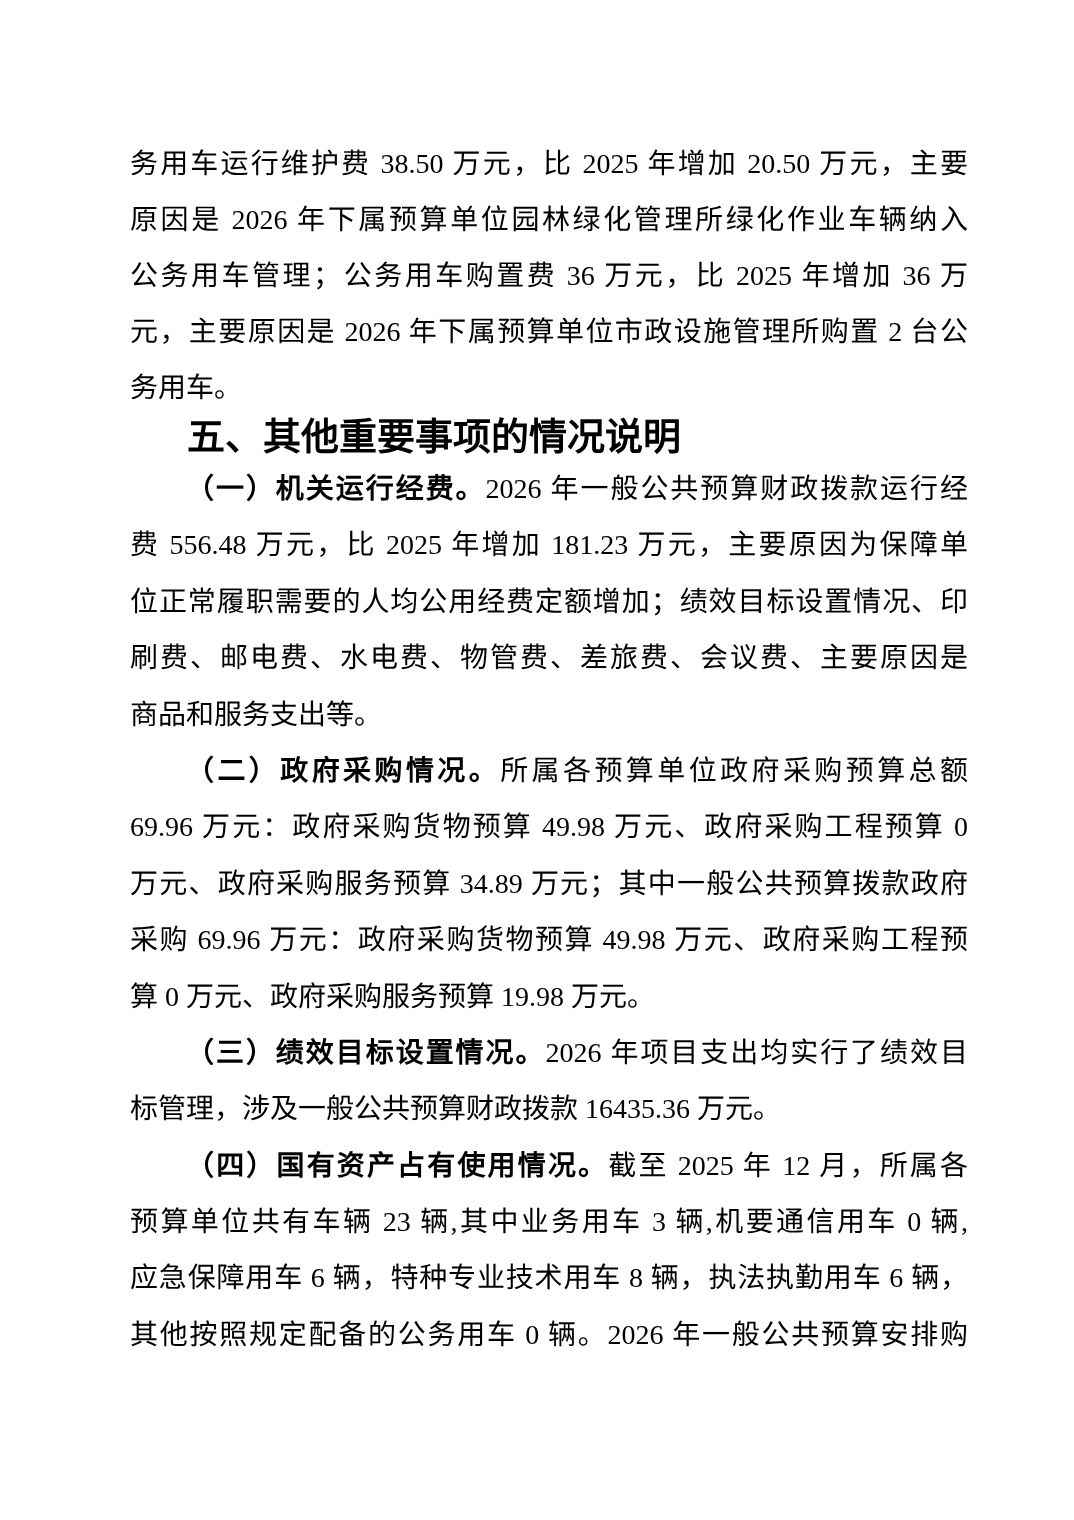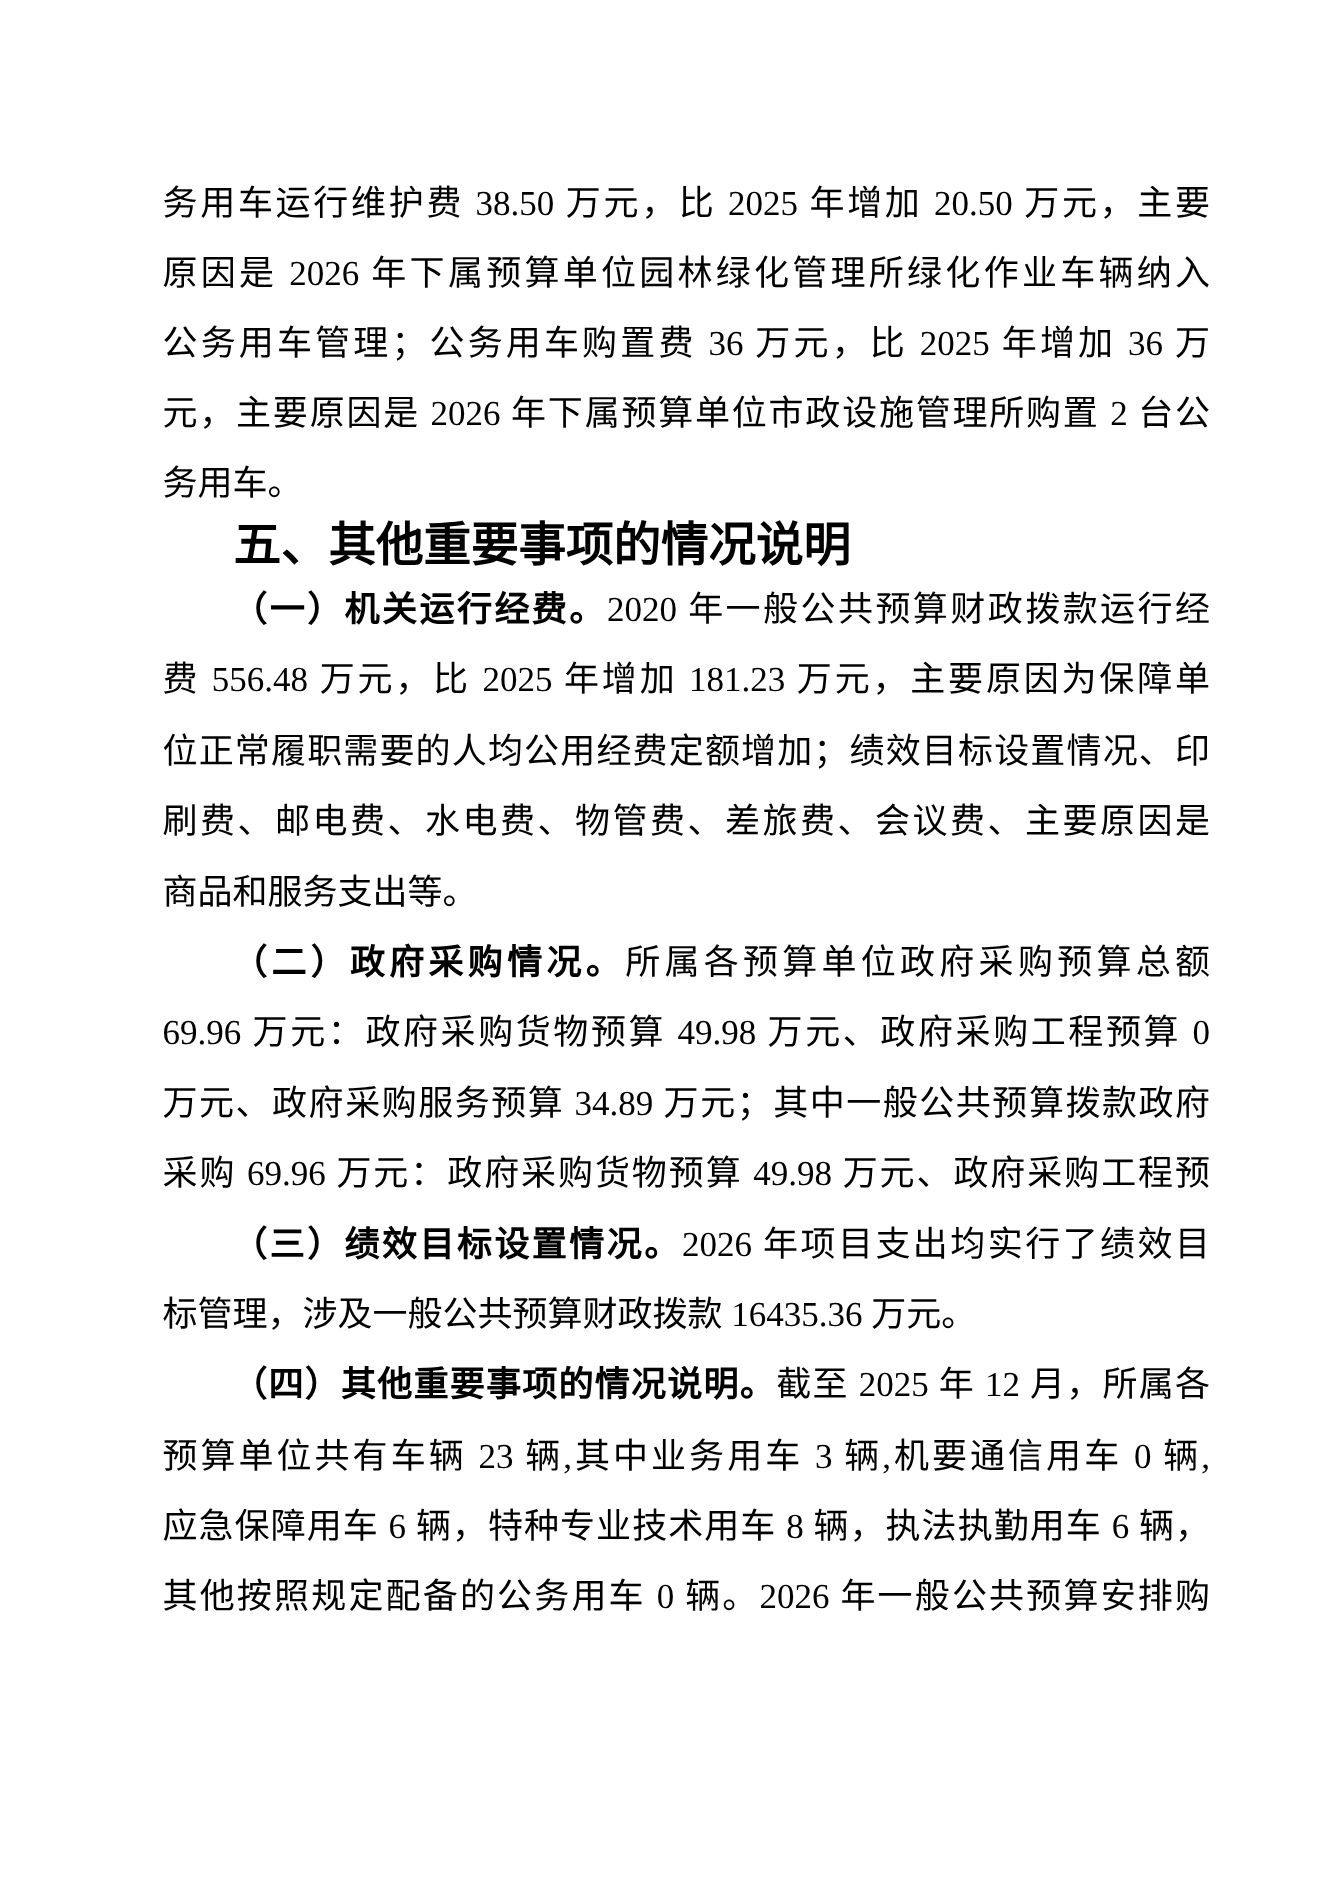--- a/index.html
+++ b/index.html
@@ -72,34 +72,35 @@
     <div class="line">原因是 2026 年下属预算单位园林绿化管理所绿化作业车辆纳入</div>
     <div class="line">公务用车管理；公务用车购置费 36 万元，比 2025 年增加 36 万</div>
     <div class="line">元，主要原因是 2026 年下属预算单位市政设施管理所购置 2 台公</div>
     <div class="line end">务用车。</div>
   </div>
 
   <div id="section-heading">五、其他重要事项的情况说明</div>
 
   <div class="block" id="subsections">
 
-    <div class="line indent"><span class="lead">（一）机关运行经费。</span><span>2020 年一般公共预算财政拨款运行经</span></div>
+    <div class="line indent"><span class="lead">（一）机关运行经费。</span><span>2026 年一般公共预算财政拨款运行经</span></div>
     <div class="line">费 556.48 万元，比 2025 年增加 181.23 万元，主要原因为保障单</div>
     <div class="line">位正常履职需要的人均公用经费定额增加；绩效目标设置情况、印</div>
     <div class="line">刷费、邮电费、水电费、物管费、差旅费、会议费、主要原因是</div>
     <div class="line end">商品和服务支出等。</div>
 
     <div class="line indent"><span class="lead">（二）政府采购情况。</span><span>所属各预算单位政府采购预算总额</span></div>
     <div class="line">69.96 万元：政府采购货物预算 49.98 万元、政府采购工程预算 0</div>
     <div class="line">万元、政府采购服务预算 34.89 万元；其中一般公共预算拨款政府</div>
     <div class="line">采购 69.96 万元：政府采购货物预算 49.98 万元、政府采购工程预</div>
+    <div class="line end">算 0 万元、政府采购服务预算 19.98 万元。</div>
 
     <div class="line indent"><span class="lead">（三）绩效目标设置情况。</span><span>2026 年项目支出均实行了绩效目</span></div>
     <div class="line end">标管理，涉及一般公共预算财政拨款 16435.36 万元。</div>
 
-    <div class="line indent"><span class="lead">（四）其他重要事项的情况说明。</span><span>截至 2025 年 12 月，所属各</span></div>
+    <div class="line indent"><span class="lead">（四）国有资产占有使用情况。</span><span>截至 2025 年 12 月，所属各</span></div>
     <div class="line">预算单位共有车辆 23 辆,其中业务用车 3 辆,机要通信用车 0 辆,</div>
     <div class="line">应急保障用车 6 辆，特种专业技术用车 8 辆，执法执勤用车 6 辆，</div>
     <div class="line">其他按照规定配备的公务用车 0 辆。2026 年一般公共预算安排购</div>
 
   </div>
 
 </div>
 
 </body></html>

